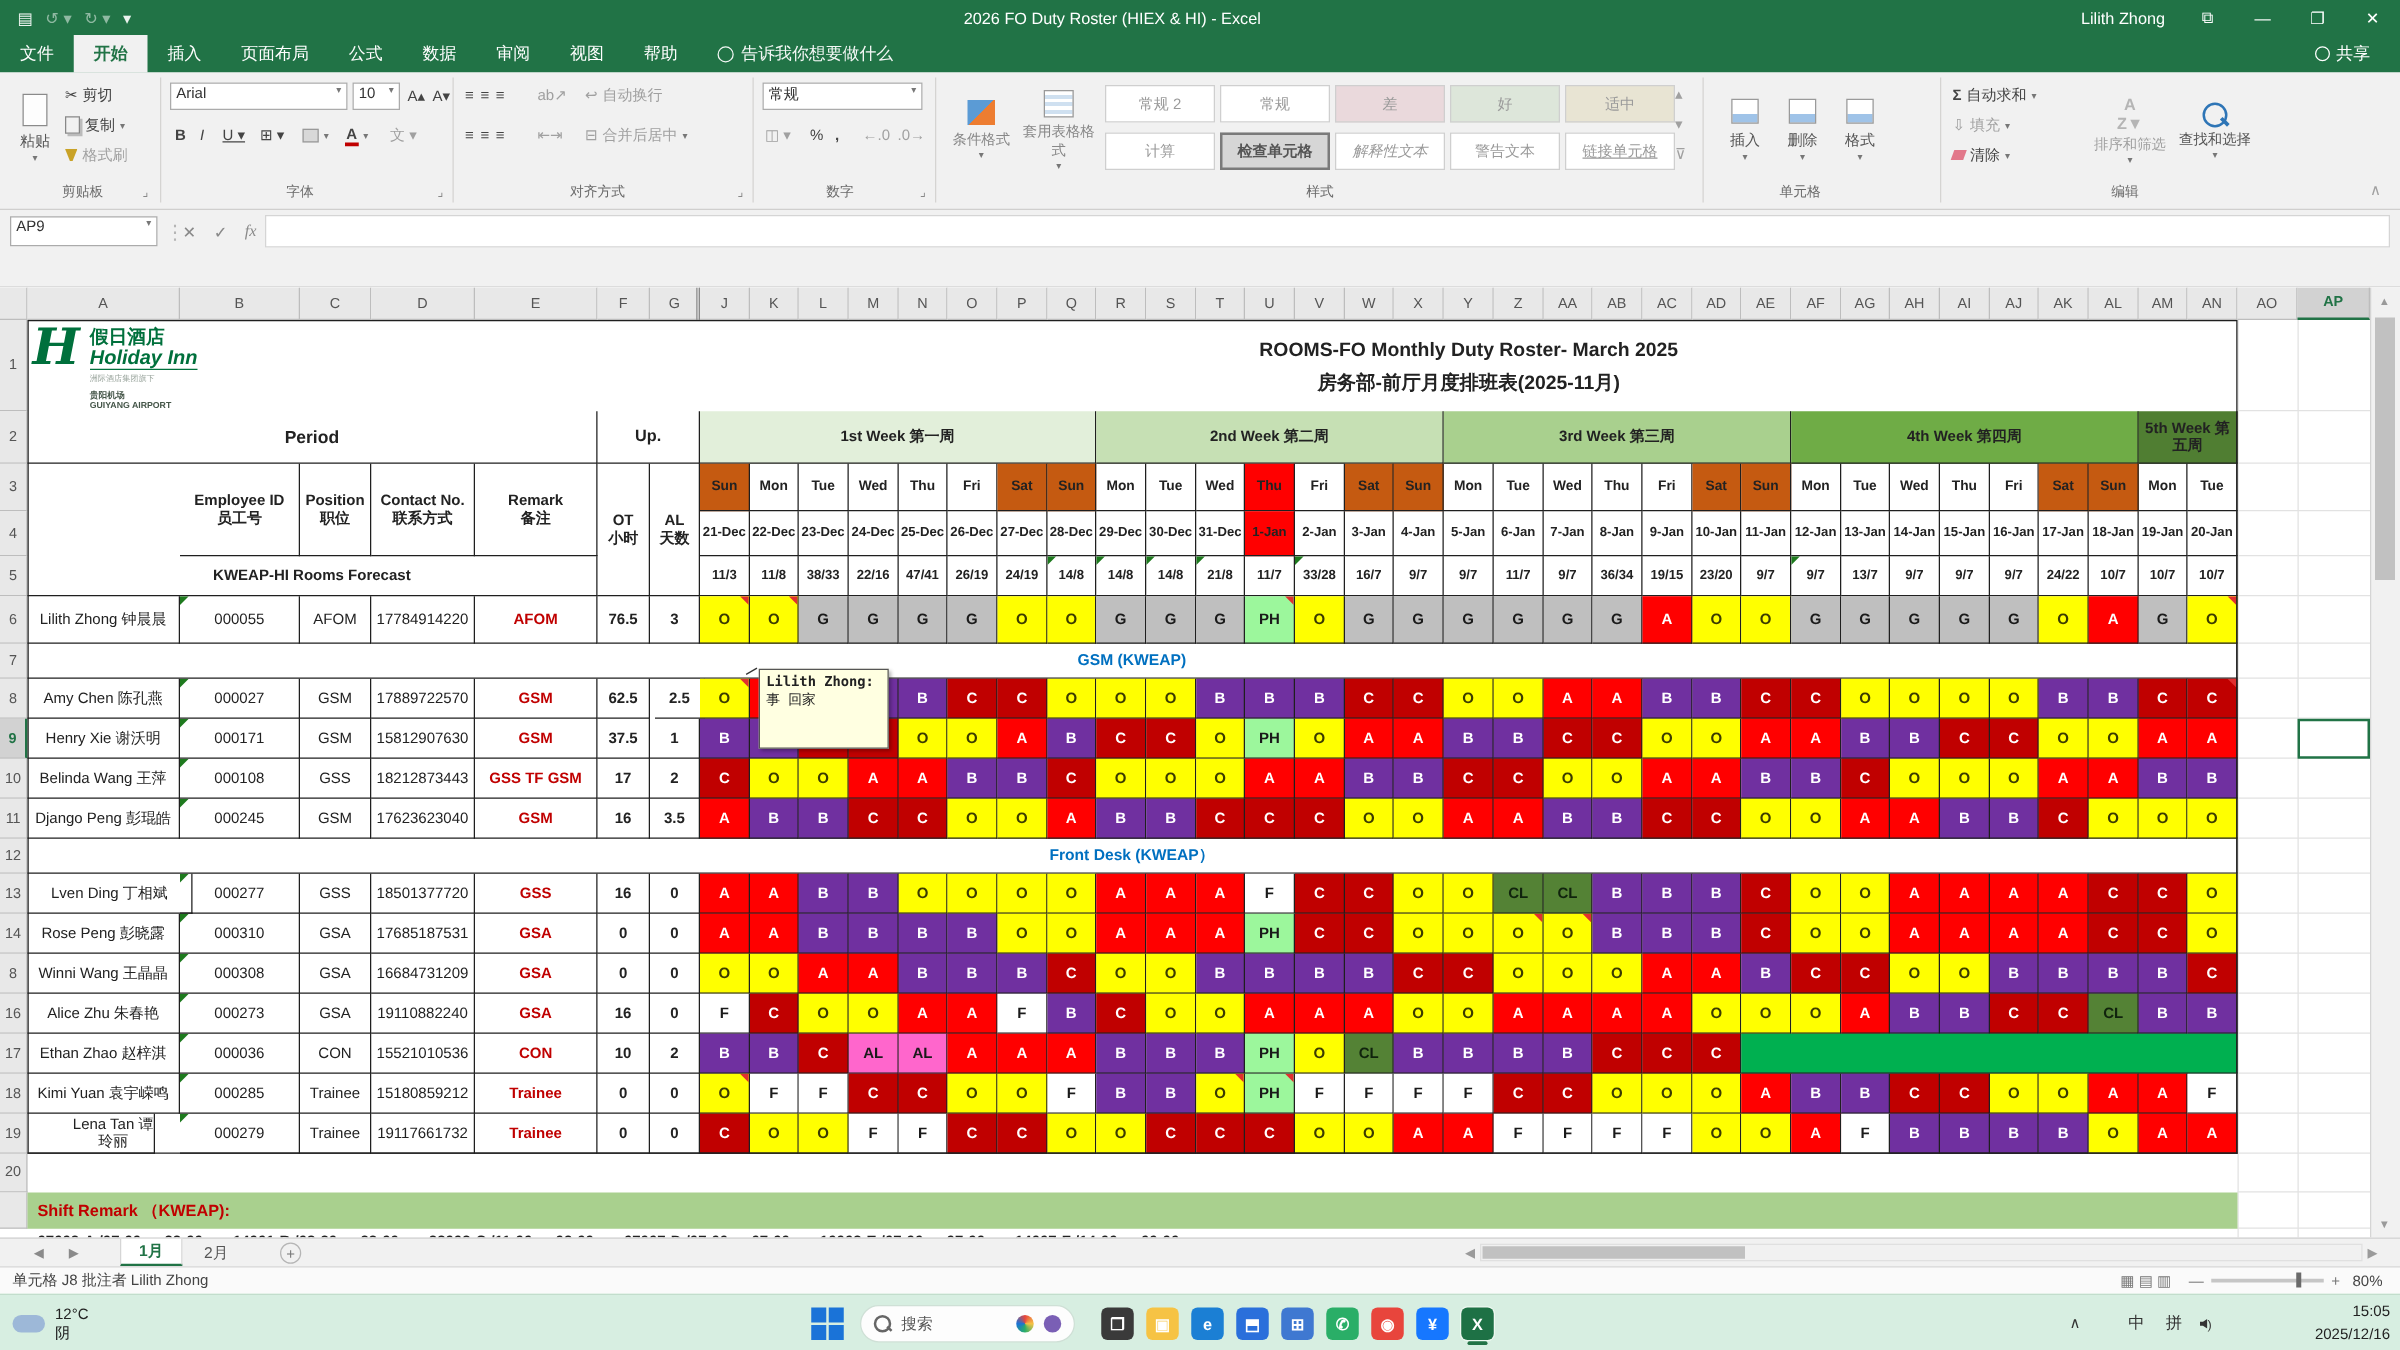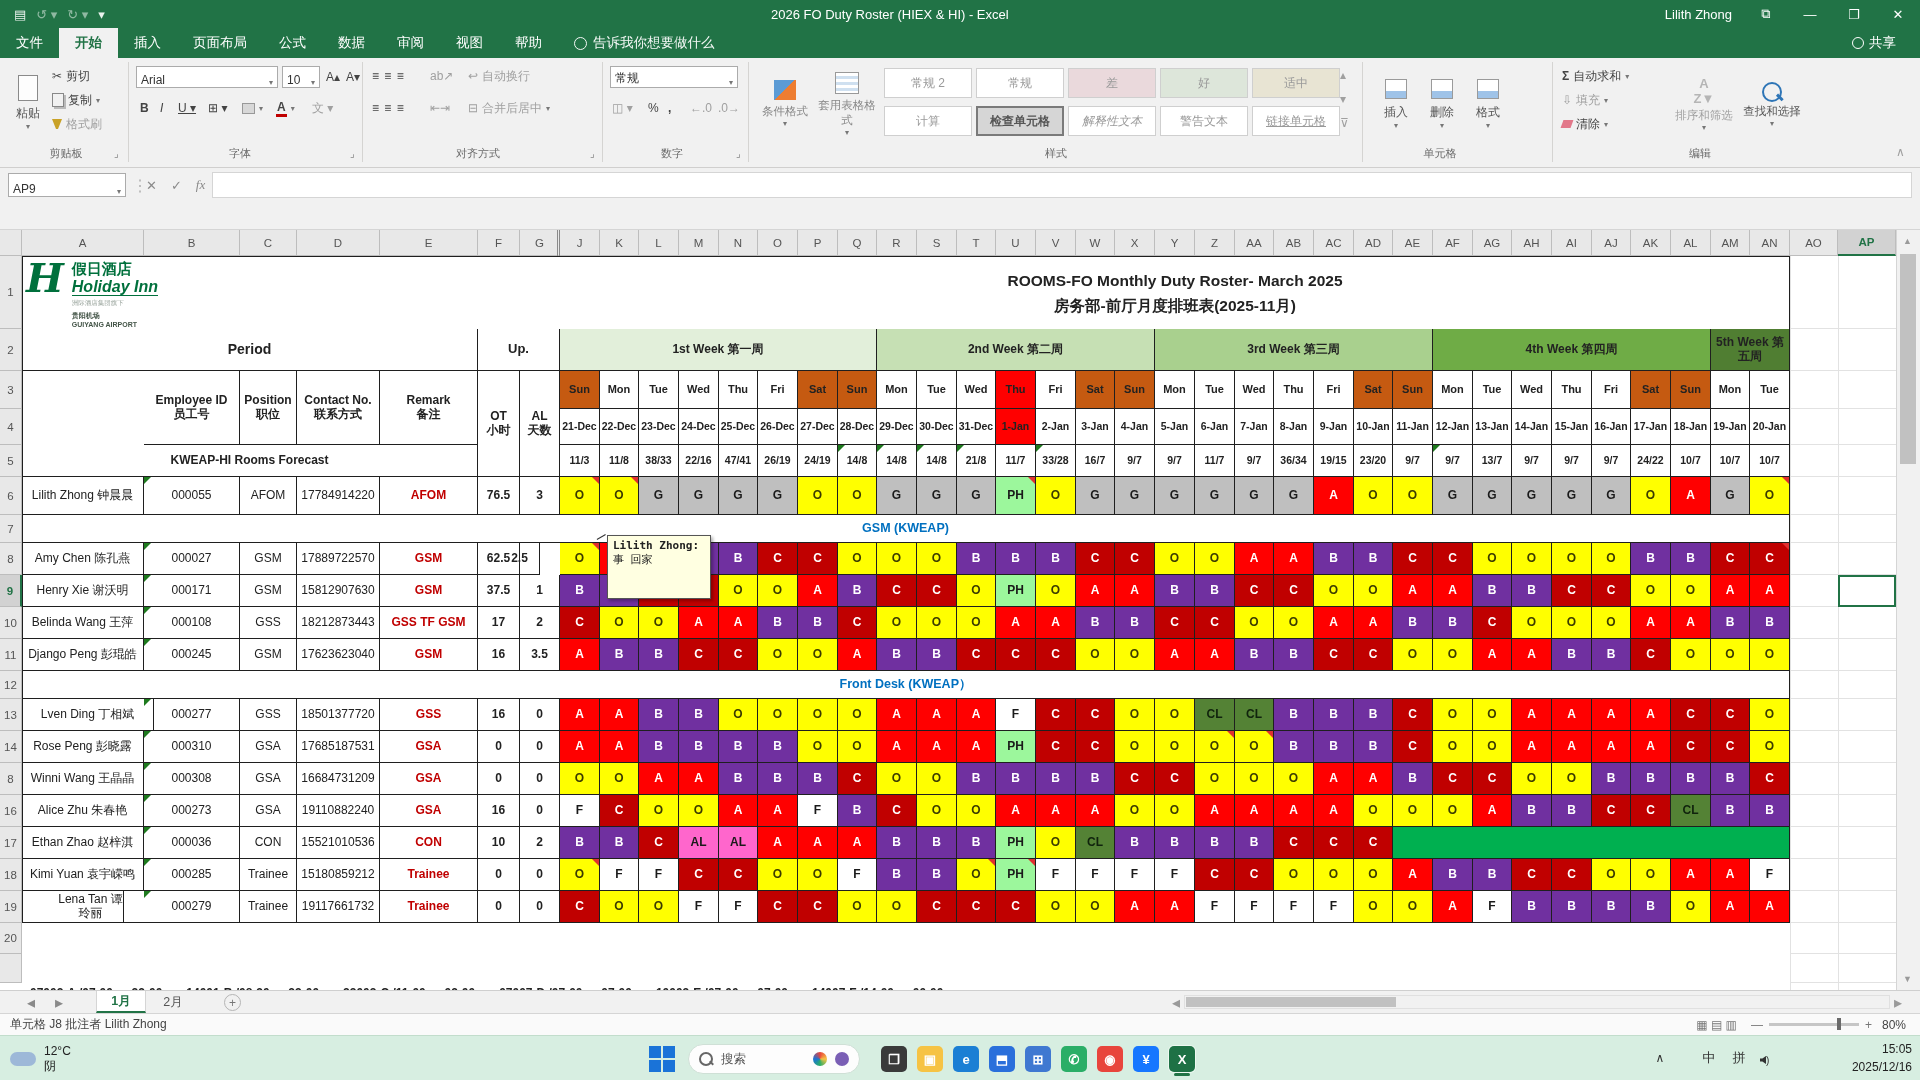--- a/index.html
+++ b/index.html
@@ -13,21 +13,21 @@
   
   #tabrow{left:0;top:28px;width:1920px;height:30px;background:#217346;}
   .rtab{height:30px;padding:0 16px;color:#fff;font-size:13.5px;display:flex;align-items:center;}
   .rtab.active{background:#f1f1f1;color:#217346;font-weight:bold;}
   
   #ribbon{left:0;top:58px;width:1920px;height:110px;background:#f1f1f1;border-bottom:1px solid #d0cfce;}
   .rsep{width:1px;background:#d5d4d2;top:4px;height:100px;}
   .rlabel{font-size:11px;color:#6a6a6a;text-align:center;}
   .rsmall{font-size:12px;color:#444;display:flex;align-items:center;gap:4px;white-space:nowrap;}
   .gray{color:#a0a0a0;}
-  .rcombo{background:#fff;border:1px solid #ababab;font-size:12px;color:#333;display:flex;align-items:flex-end;padding:0 4px;justify-content:space-between;}
+  .rcombo{background:#fff;border:1px solid #ababab;font-size:12px;color:#333;display:flex;align-items:flex-start;padding:0 4px;justify-content:space-between;}
   .gal{border:1px solid #cfcfcf;background:#fff;font-size:12px;color:#9a9a9a;display:flex;align-items:center;justify-content:center;white-space:nowrap;overflow:hidden;}
   .caret{font-size:8px;color:#777;}
   
   #fbar{left:0;top:168px;width:1920px;height:62px;background:#f1f1f1;border-bottom:1px solid #d5d5d5;}
   
   #sheet{left:0;top:230px;width:1920px;height:760px;background:#fff;overflow:hidden;}
   .chead{background:#e8e8e8;border-right:1px solid #bdbdbd;border-bottom:1px solid #bdbdbd;font-size:11.5px;color:#555;display:flex;align-items:center;justify-content:center;}
   .cheadsel{background:#d2d2d2;color:#217346;font-weight:bold;}
   .cell{border-right:1px solid #1f1f1f;border-bottom:1px solid #1f1f1f;font-size:12px;display:flex;align-items:center;justify-content:center;text-align:center;overflow:hidden;line-height:1.15;}
   .bold{font-weight:bold;}
@@ -524,21 +524,21 @@
       <div class="abs cell shift" style="left: 1631px; top: 247px; width: 40px; height: 38px; background: rgb(255, 255, 0); color: rgb(59, 59, 0);">O</div>
       <div class="abs cell shift" style="left: 1671px; top: 247px; width: 40px; height: 38px; background: rgb(255, 0, 0); color: rgb(255, 255, 255);">A</div>
       <div class="abs cell shift" style="left: 1711px; top: 247px; width: 39px; height: 38px; background: rgb(191, 191, 191); color: rgb(26, 26, 26);">G</div>
       <div class="abs cell shift" style="left: 1750px; top: 247px; width: 40px; height: 38px; background: rgb(255, 255, 0); color: rgb(59, 59, 0);">O<span class="rmark"></span></div>
       <div class="abs cell" style="left: 22px; top: 313px; width: 122px; height: 32px;">Amy Chen 陈孔燕</div>
       <div class="abs cell" style="left: 144px; top: 313px; width: 96px; height: 32px;">000027<span class="gmark"></span></div>
       <div class="abs cell" style="left: 240px; top: 313px; width: 57px; height: 32px;">GSM</div>
       <div class="abs cell" style="left: 297px; top: 313px; width: 83px; height: 32px;">17889722570</div>
       <div class="abs cell bold red" style="left: 380px; top: 313px; width: 98px; height: 32px;">GSM</div>
       <div class="abs cell bold" style="left: 478px; top: 313px; width: 42px; height: 32px;">62.5</div>
-      <div class="abs cell bold" style="left: 500px; top: 313px; width: 40px; height: 32px;">2.5</div>
+      <div class="abs cell bold" style="left: 524px; top: 313px; width: 40px; height: 32px;">2.5</div>
       <div class="abs cell shift" style="left: 560px; top: 313px; width: 40px; height: 32px; background: rgb(255, 255, 0); color: rgb(59, 59, 0);">O<span class="rmark"></span></div>
       <div class="abs cell shift" style="left: 600px; top: 313px; width: 39px; height: 32px; background: rgb(255, 0, 0); color: rgb(255, 255, 255);">A</div>
       <div class="abs cell shift" style="left: 639px; top: 313px; width: 40px; height: 32px; background: rgb(255, 0, 0); color: rgb(255, 255, 255);">A</div>
       <div class="abs cell shift" style="left: 679px; top: 313px; width: 40px; height: 32px; background: rgb(112, 48, 160); color: rgb(255, 255, 255);">B</div>
       <div class="abs cell shift" style="left: 719px; top: 313px; width: 39px; height: 32px; background: rgb(112, 48, 160); color: rgb(255, 255, 255);">B</div>
       <div class="abs cell shift" style="left: 758px; top: 313px; width: 40px; height: 32px; background: rgb(192, 0, 0); color: rgb(255, 255, 255);">C</div>
       <div class="abs cell shift" style="left: 798px; top: 313px; width: 40px; height: 32px; background: rgb(192, 0, 0); color: rgb(255, 255, 255);">C</div>
       <div class="abs cell shift" style="left: 838px; top: 313px; width: 39px; height: 32px; background: rgb(255, 255, 0); color: rgb(59, 59, 0);">O</div>
       <div class="abs cell shift" style="left: 877px; top: 313px; width: 40px; height: 32px; background: rgb(255, 255, 0); color: rgb(59, 59, 0);">O</div>
       <div class="abs cell shift" style="left: 917px; top: 313px; width: 40px; height: 32px; background: rgb(255, 255, 0); color: rgb(59, 59, 0);">O</div>
@@ -927,20 +927,21 @@
       <div class="abs cell shift" style="left: 1393px; top: 661px; width: 40px; height: 32px; background: rgb(255, 255, 0); color: rgb(59, 59, 0);">O</div>
       <div class="abs cell shift" style="left: 1433px; top: 661px; width: 40px; height: 32px; background: rgb(255, 0, 0); color: rgb(255, 255, 255);">A</div>
       <div class="abs cell shift" style="left: 1473px; top: 661px; width: 39px; height: 32px; background: rgb(255, 255, 255); color: rgb(26, 26, 26);">F</div>
       <div class="abs cell shift" style="left: 1512px; top: 661px; width: 40px; height: 32px; background: rgb(112, 48, 160); color: rgb(255, 255, 255);">B</div>
       <div class="abs cell shift" style="left: 1552px; top: 661px; width: 40px; height: 32px; background: rgb(112, 48, 160); color: rgb(255, 255, 255);">B</div>
       <div class="abs cell shift" style="left: 1592px; top: 661px; width: 39px; height: 32px; background: rgb(112, 48, 160); color: rgb(255, 255, 255);">B</div>
       <div class="abs cell shift" style="left: 1631px; top: 661px; width: 40px; height: 32px; background: rgb(112, 48, 160); color: rgb(255, 255, 255);">B</div>
       <div class="abs cell shift" style="left: 1671px; top: 661px; width: 40px; height: 32px; background: rgb(255, 255, 0); color: rgb(59, 59, 0);">O</div>
       <div class="abs cell shift" style="left: 1711px; top: 661px; width: 39px; height: 32px; background: rgb(255, 0, 0); color: rgb(255, 255, 255);">A</div>
       <div class="abs cell shift" style="left: 1750px; top: 661px; width: 40px; height: 32px; background: rgb(255, 0, 0); color: rgb(255, 255, 255);">A</div>
+      <div class="abs vctr bold" style="left: 22px; top: 724px; width: 1768px; height: 29px; background: rgb(169, 208, 142); color: rgb(192, 0, 0); font-size: 13px; padding-left: 8px;">Shift Remark （KWEAP):</div>
       <div class="abs " style="left: 22px; top: 753px; width: 1768px; height: 10px; overflow: hidden; font-size: 12px; font-weight: bold; white-space: nowrap; line-height: 20px; padding-left: 8px;">07002-A /07:00 — 22:00　　14001-B /08:30 — 23:00　　23003-C /11:00 — 02:00　　07007-D /07:00 — 07:00　　10003-E /07:00 — 07:00　　14007-F /14:00 — 00:00</div>
       <div class="abs " style="left: 607px; top: 305px; width: 104px; height: 64px; background: rgb(255, 255, 225); border: 1px solid rgb(85, 85, 85); box-shadow: rgba(0, 0, 0, 0.3) 2px 2px 3px; z-index: 20; padding: 3px 5px; font-size: 11px; font-family: &quot;DejaVu Sans Mono&quot;, monospace;">
         <div style="font-weight:bold">Lilith Zhong:</div>
         <div>事 回家</div>
       </div>
       <div class="abs " style="left: 598px; top: 306px; width: 10px; height: 8px; border-top: 1.5px solid rgb(51, 51, 51); transform: rotate(-30deg); z-index: 20;"></div>
       <div class="abs " style="left: 1838px; top: 345px; width: 58px; height: 32px; border: 2px solid rgb(33, 115, 70); background: rgb(255, 255, 255); z-index: 6;"></div>
       <div class="abs " style="left: 1896px; top: 0px; width: 24px; height: 760px; background: rgb(241, 241, 241); border-left: 1px solid rgb(213, 213, 213);"></div>
       <div class="abs " style="left: 1903px; top: 6px; width: 10px; height: 10px; color: rgb(154, 154, 154); font-size: 9px;">▲</div>
       <div class="abs " style="left: 1900px; top: 24px; width: 16px; height: 210px; background: rgb(193, 193, 193);"></div>

